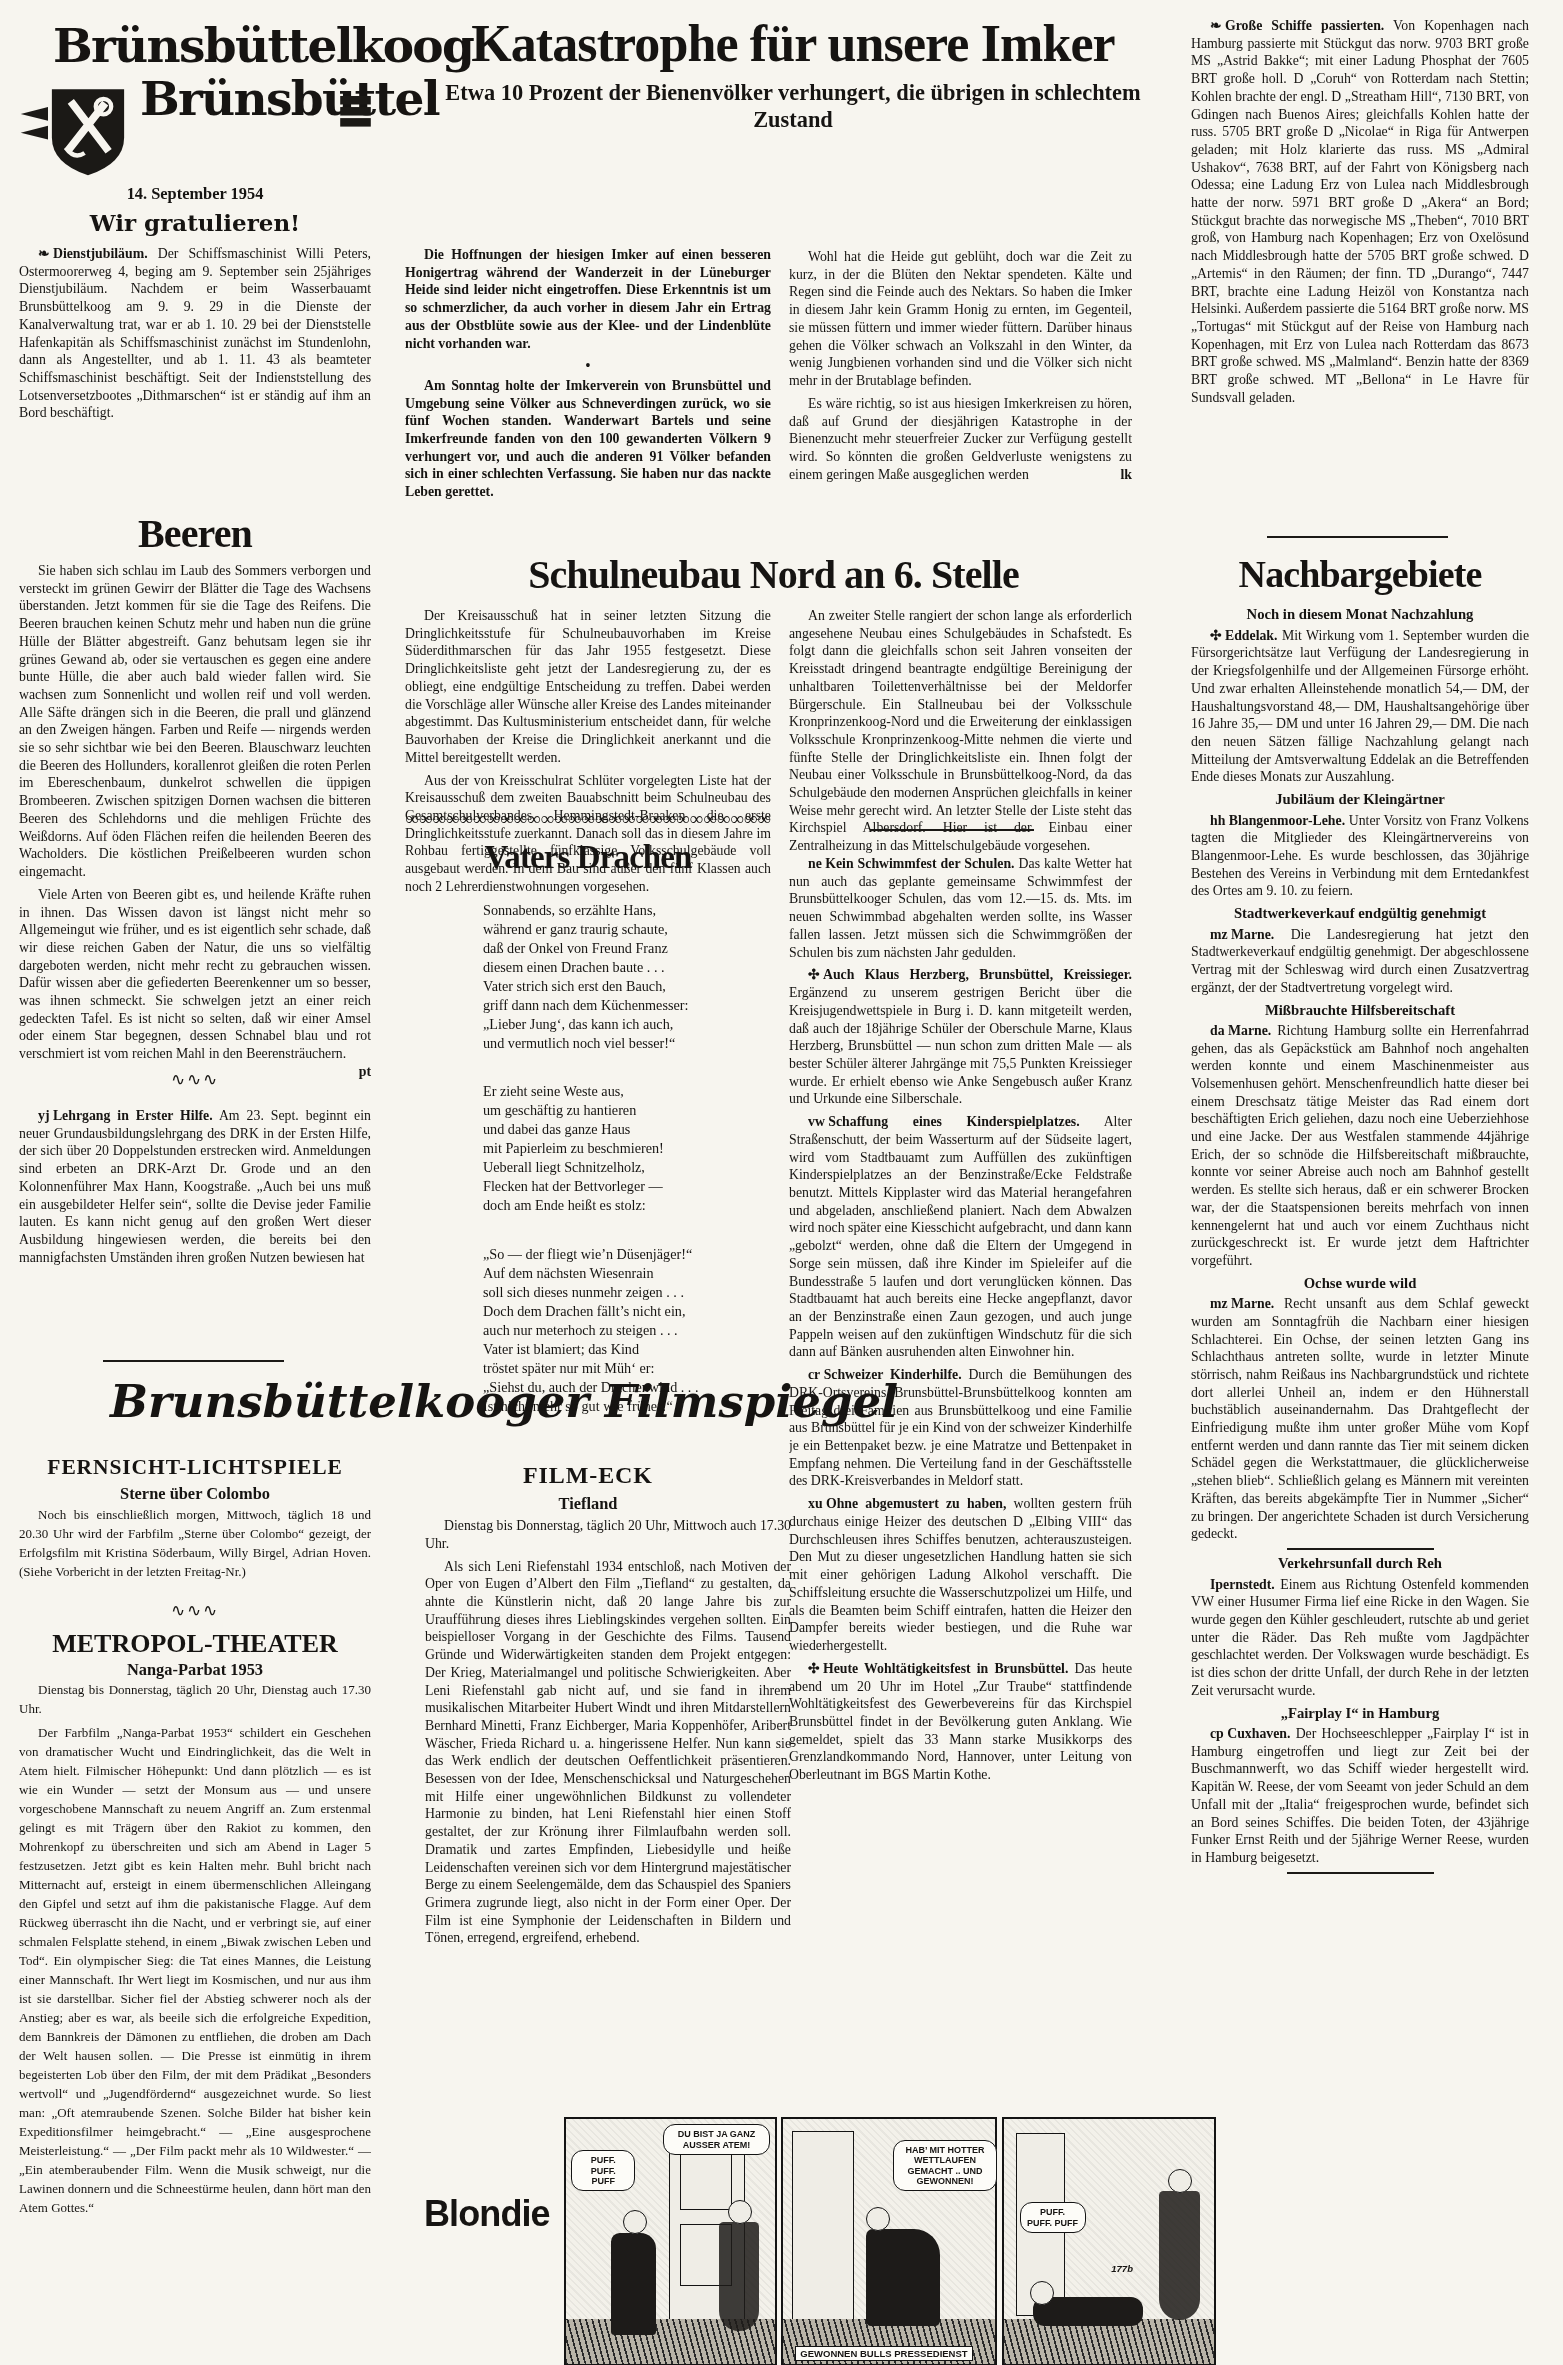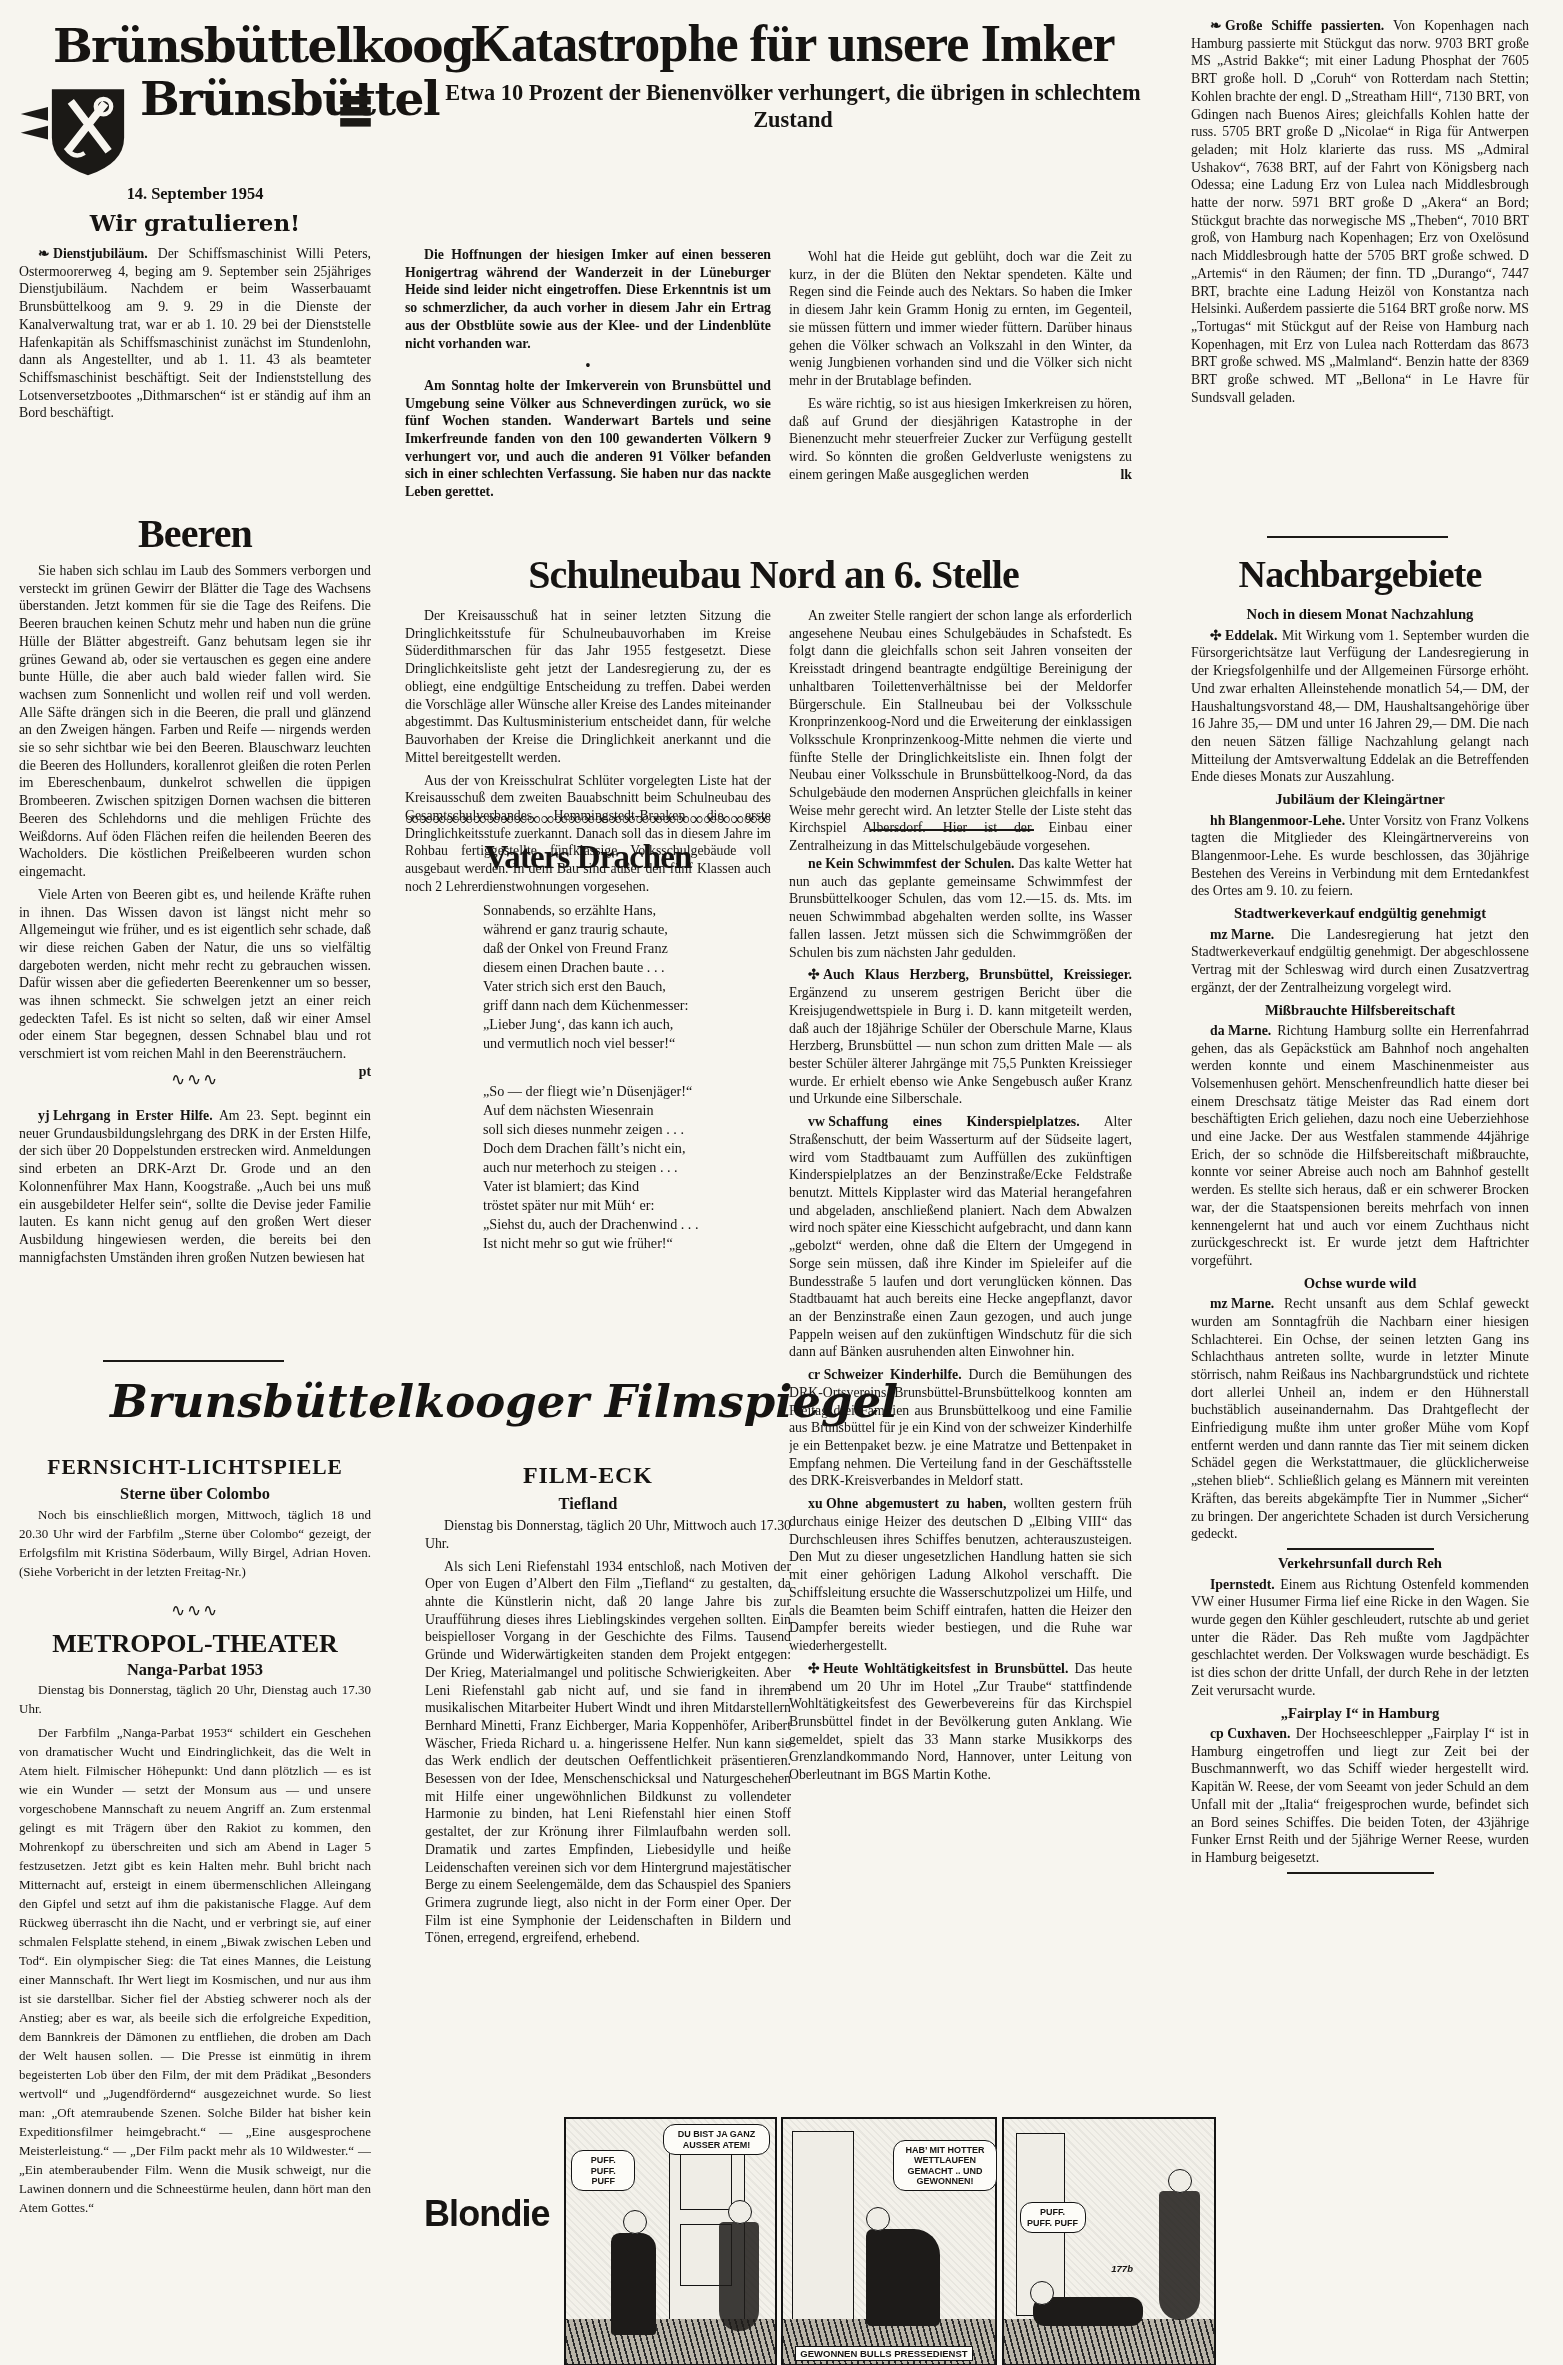--- a/index.html
+++ b/index.html
@@ -124,20 +124,27 @@
 <div class="abs headline c" style="left:405px;top:839px;width:366px;font-size:33px;">Vaters Drachen</div>
 <div class="abs poem" style="left:483px;top:882px;width:293px;">
   <p style="margin-bottom:10.3px;">Sonnabends, so erzählte Hans,
 während er ganz traurig schaute,
 daß der Onkel von Freund Franz
 diesem einen Drachen baute . . .
 Vater strich sich erst den Bauch,
 griff dann nach dem Küchenmesser:
 „Lieber Jung‘, das kann ich auch,
 und vermutlich noch viel besser!“</p>
+  <p style="margin-bottom:10.3px;">Er zieht seine Weste aus,
+um geschäftig zu hantieren
+und dabei das ganze Haus
+mit Papierleim zu beschmieren!
+Ueberall liegt Schnitzelholz,
+Flecken hat der Bettvorleger —
+doch am Ende heißt es stolz:</p>
   <p>„So — der fliegt wie’n Düsenjäger!“
 Auf dem nächsten Wiesenrain
 soll sich dieses nunmehr zeigen . . .
 Doch dem Drachen fällt’s nicht ein,
 auch nur meterhoch zu steigen . . .
 Vater ist blamiert; das Kind
 tröstet später nur mit Müh‘ er:
 „Siehst du, auch der Drachenwind . . .
 Ist nicht mehr so gut wie früher!“</p>
 </div>
@@ -170,21 +177,21 @@
   <div>
     <div class="b c" style="font-size:14.7px;margin:3.4px 0 2.6px 0;">Noch in diesem Monat Nachzahlung</div>
     <p class="ind"><span class="lead-mark">✣</span><b>Eddelak.</b> <span>Mit Wirkung vom 1. September wurden die Fürsorgerichtsätze laut Verfügung der Landesregierung in der Kriegsfolgenhilfe und der Allgemeinen Fürsorge erhöht. Und zwar erhalten Alleinstehende monatlich 54,— DM, der Haushaltungsvorstand 48,— DM, Haushaltsangehörige über 16 Jahre 35,— DM und unter 16 Jahren 29,— DM. Die nach den neuen Sätzen fällige Nachzahlung gelangt nach Mitteilung der Amtsverwaltung Eddelak an die Betreffenden Ende dieses Monats zur Auszahlung.</span></p>
   </div>
   <div>
     <div class="b c" style="font-size:14.7px;margin:3.4px 0 2.6px 0;">Jubiläum der Kleingärtner</div>
     <p class="ind"><span class="lead-mark">hh</span><b>Blangenmoor-Lehe.</b> <span>Unter Vorsitz von Franz Volkens tagten die Mitglieder des Kleingärtnervereins von Blangenmoor-Lehe. Es wurde beschlossen, das 30jährige Bestehen des Vereins in Verbindung mit dem Erntedankfest des Ortes am 9. 10. zu feiern.</span></p>
   </div>
   <div>
     <div class="b c" style="font-size:14.7px;margin:3.4px 0 2.6px 0;">Stadtwerkeverkauf endgültig genehmigt</div>
-    <p class="ind"><span class="lead-mark">mz</span><b>Marne.</b> <span>Die Landesregierung hat jetzt den Stadtwerkeverkauf endgültig genehmigt. Der abgeschlossene Vertrag mit der Schleswag wird durch einen Zusatzvertrag ergänzt, der der Zentralheizung vorgelegt wird.</span></p>
+    <p class="ind"><span class="lead-mark">mz</span><b>Marne.</b> <span>Die Landesregierung hat jetzt den Stadtwerkeverkauf endgültig genehmigt. Der abgeschlossene Vertrag mit der Schleswag wird durch einen Zusatzvertrag ergänzt, der der Stadtvertretung vorgelegt wird.</span></p>
   </div>
   <div>
     <div class="b c" style="font-size:14.7px;margin:3.4px 0 2.6px 0;">Mißbrauchte Hilfsbereitschaft</div>
     <p class="ind"><span class="lead-mark">da</span><b>Marne.</b> <span>Richtung Hamburg sollte ein Herrenfahrrad gehen, das als Gepäckstück am Bahnhof noch angehalten werden konnte und einem Maschinenmeister aus Volsemenhusen gehört. Menschenfreundlich hatte dieser bei einem Dreschsatz tätige Meister das Rad einem dort beschäftigten Erich geliehen, dazu noch eine Ueberziehhose und eine Jacke. Der aus Westfalen stammende 44jährige Erich, der so schnöde die Hilfsbereitschaft mißbrauchte, konnte vor seiner Abreise auch noch am Bahnhof gestellt werden. Es stellte sich heraus, daß er ein schwerer Brocken war, der die Staatspensionen bereits mehrfach von innen kennengelernt hat und auch vor einem Zuchthaus nicht zurückgeschreckt ist. Er wurde jetzt dem Haftrichter vorgeführt.</span></p>
   </div>
   <div>
     <div class="b c" style="font-size:14.7px;margin:3.4px 0 2.6px 0;">Ochse wurde wild</div>
     <p class="ind"><span class="lead-mark">mz</span><b>Marne.</b> <span>Recht unsanft aus dem Schlaf geweckt wurden am Sonntagfrüh die Nachbarn einer hiesigen Schlachterei. Ein Ochse, der seinen letzten Gang ins Schlachthaus antreten sollte, wurde in letzter Minute störrisch, nahm Reißaus ins Nachbargrundstück und richtete dort allerlei Unheil an, indem er den Hühnerstall buchstäblich auseinandernahm. Das Drahtgeflecht der Einfriedigung mußte ihm unter großer Mühe vom Kopf entfernt werden und dann rannte das Tier mit seinem dicken Schädel gegen die Werkstattmauer, die glücklicherweise „stehen blieb“. Schließlich gelang es Männern mit vereinten Kräften, das bereits abgekämpfte Tier in Nummer „Sicher“ zu bringen. Der angerichtete Schaden ist durch Versicherung gedeckt.</span></p>
   </div>
   <div class="rule" style="margin:5.2px auto;width:147px;"></div>

